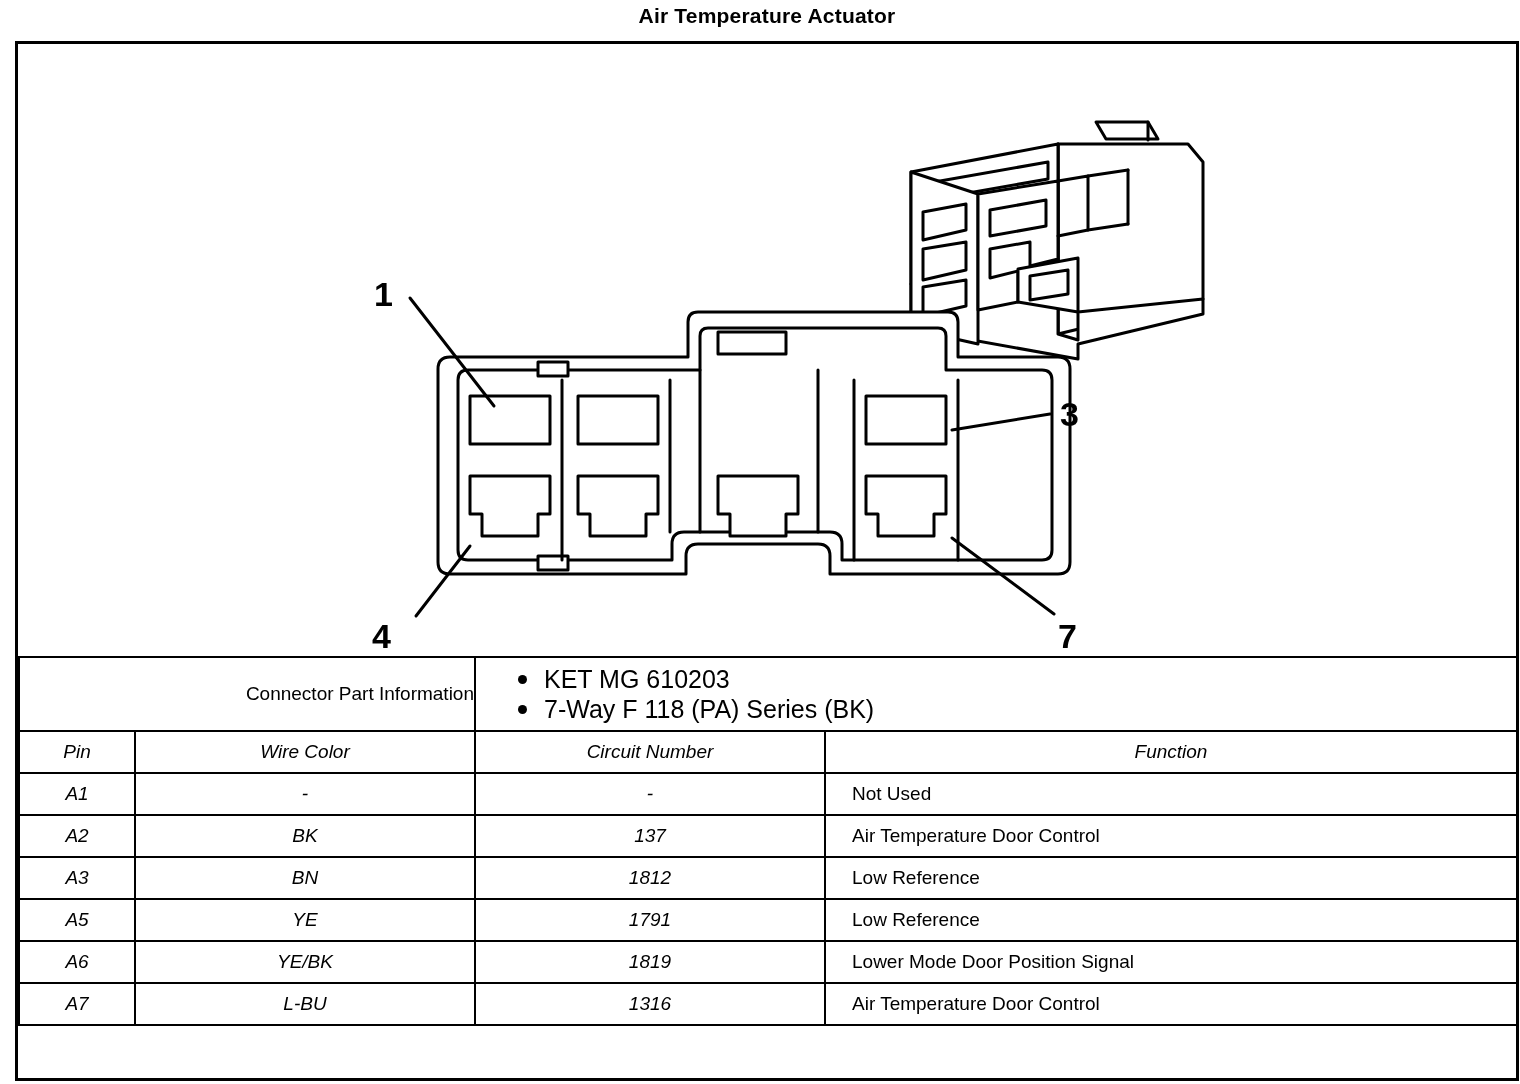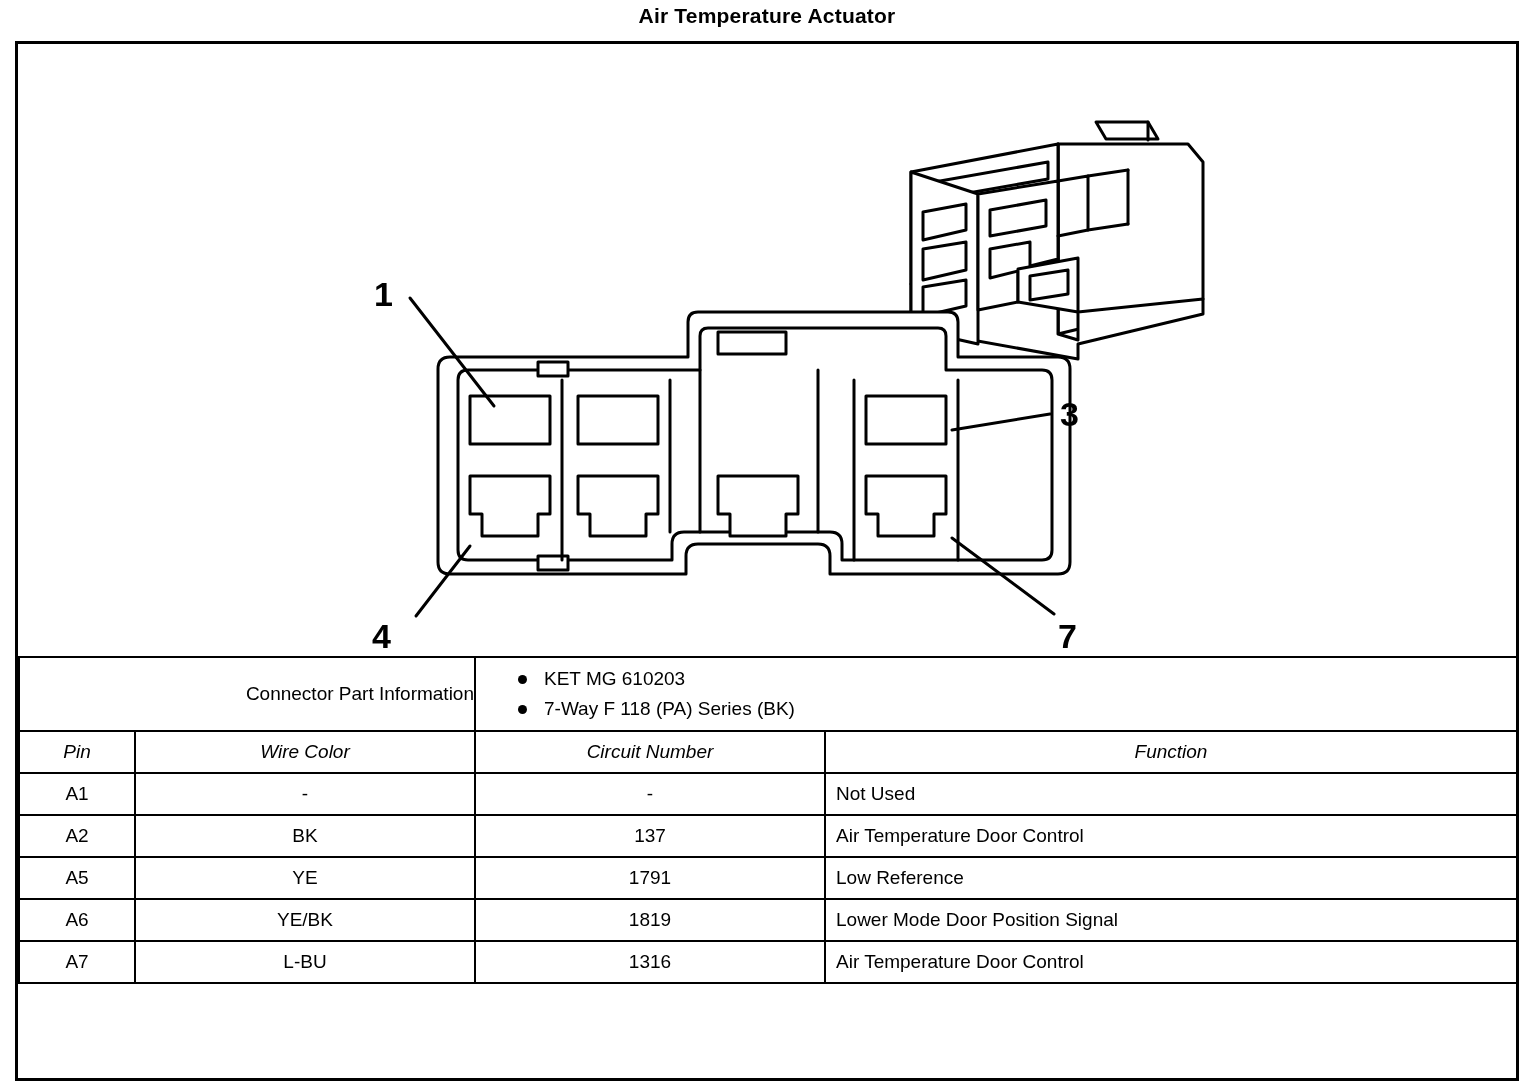--- a/index.html
+++ b/index.html
@@ -62,22 +62,22 @@
   }
   table.pinout td, table.pinout th {
     border: 2px solid #000;
     font-size: 19px;
     font-weight: normal;
     padding: 0;
     height: 42px;
     vertical-align: middle;
     box-sizing: border-box;
   }
-  table.pinout td.center { text-align: center; }
-  table.pinout td.left { text-align: left; padding-left: 10px; }
+  table.pinout td.center { text-align: center; font-style: italic; }
+  table.pinout td.left { text-align: left; padding-left: 26px; }
   th.hdr {
     font-weight: bold;
     font-size: 20px;
     text-align: center;
     height: 40px;
     font-style: italic;
   }
   .cpi-label {
     font-weight: bold;
     font-size: 20px;
@@ -88,21 +88,21 @@
     padding: 6px 0 6px 38px !important;
     text-align: left;
     vertical-align: middle;
   }
   .cpi-list ul {
     margin: 0;
     padding: 0;
     list-style: none;
   }
   .cpi-list li {
-    font-size: 19px;
+    font-size: 25px;
     line-height: 30px;
     position: relative;
     padding-left: 30px;
   }
   .cpi-list li:before {
     content: "";
     position: absolute;
     left: 4px;
     top: 11px;
     width: 9px;
@@ -282,20 +282,26 @@
             <td class="center">-</td>
             <td class="left">Not Used</td>
           </tr>
           <tr>
             <td class="center">A2</td>
             <td class="center">BK</td>
             <td class="center">137</td>
             <td class="left">Air Temperature Door Control</td>
           </tr>
           <tr>
+            <td class="center">A3</td>
+            <td class="center">BN</td>
+            <td class="center">1812</td>
+            <td class="left">Low Reference</td>
+          </tr>
+          <tr>
             <td class="center">A5</td>
             <td class="center">YE</td>
             <td class="center">1791</td>
             <td class="left">Low Reference</td>
           </tr>
           <tr>
             <td class="center">A6</td>
             <td class="center">YE/BK</td>
             <td class="center">1819</td>
             <td class="left">Lower Mode Door Position Signal</td>

